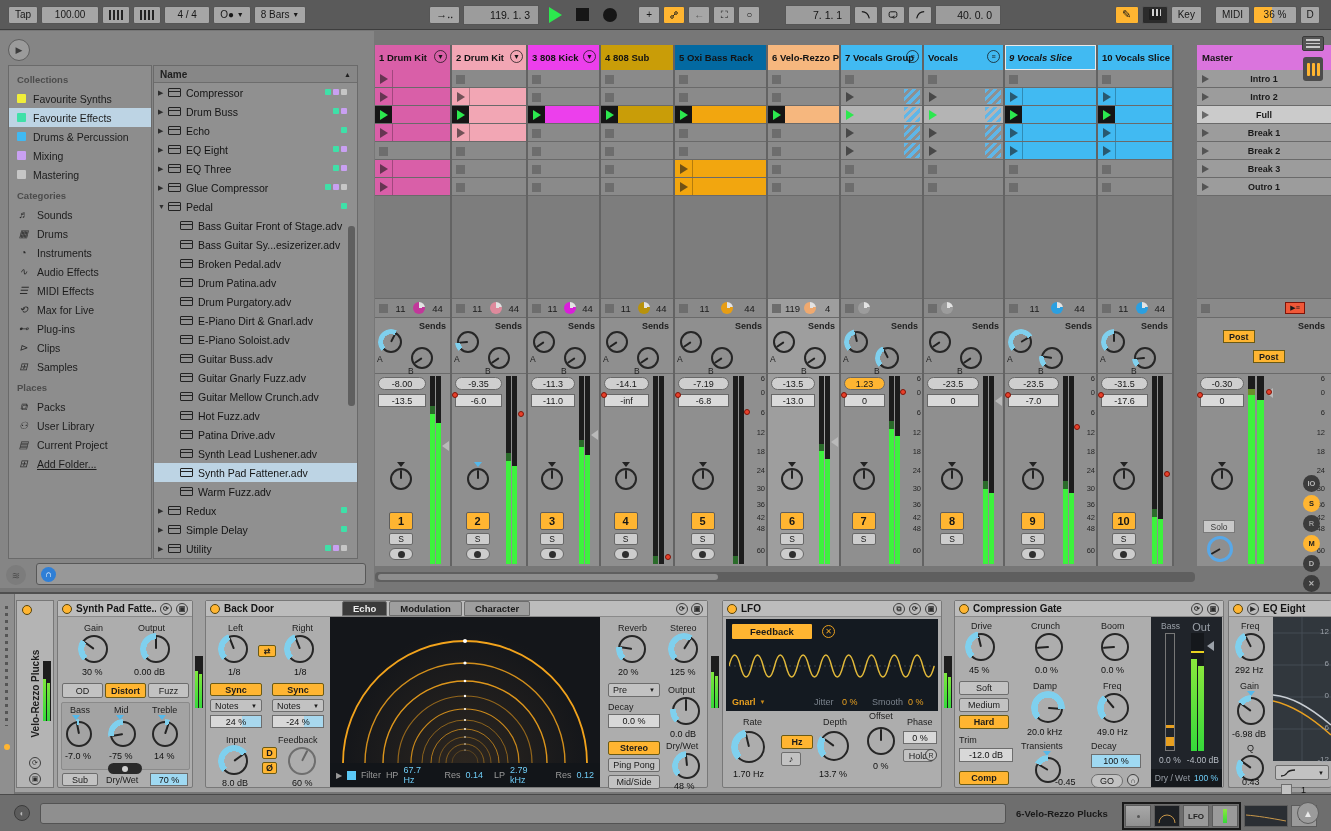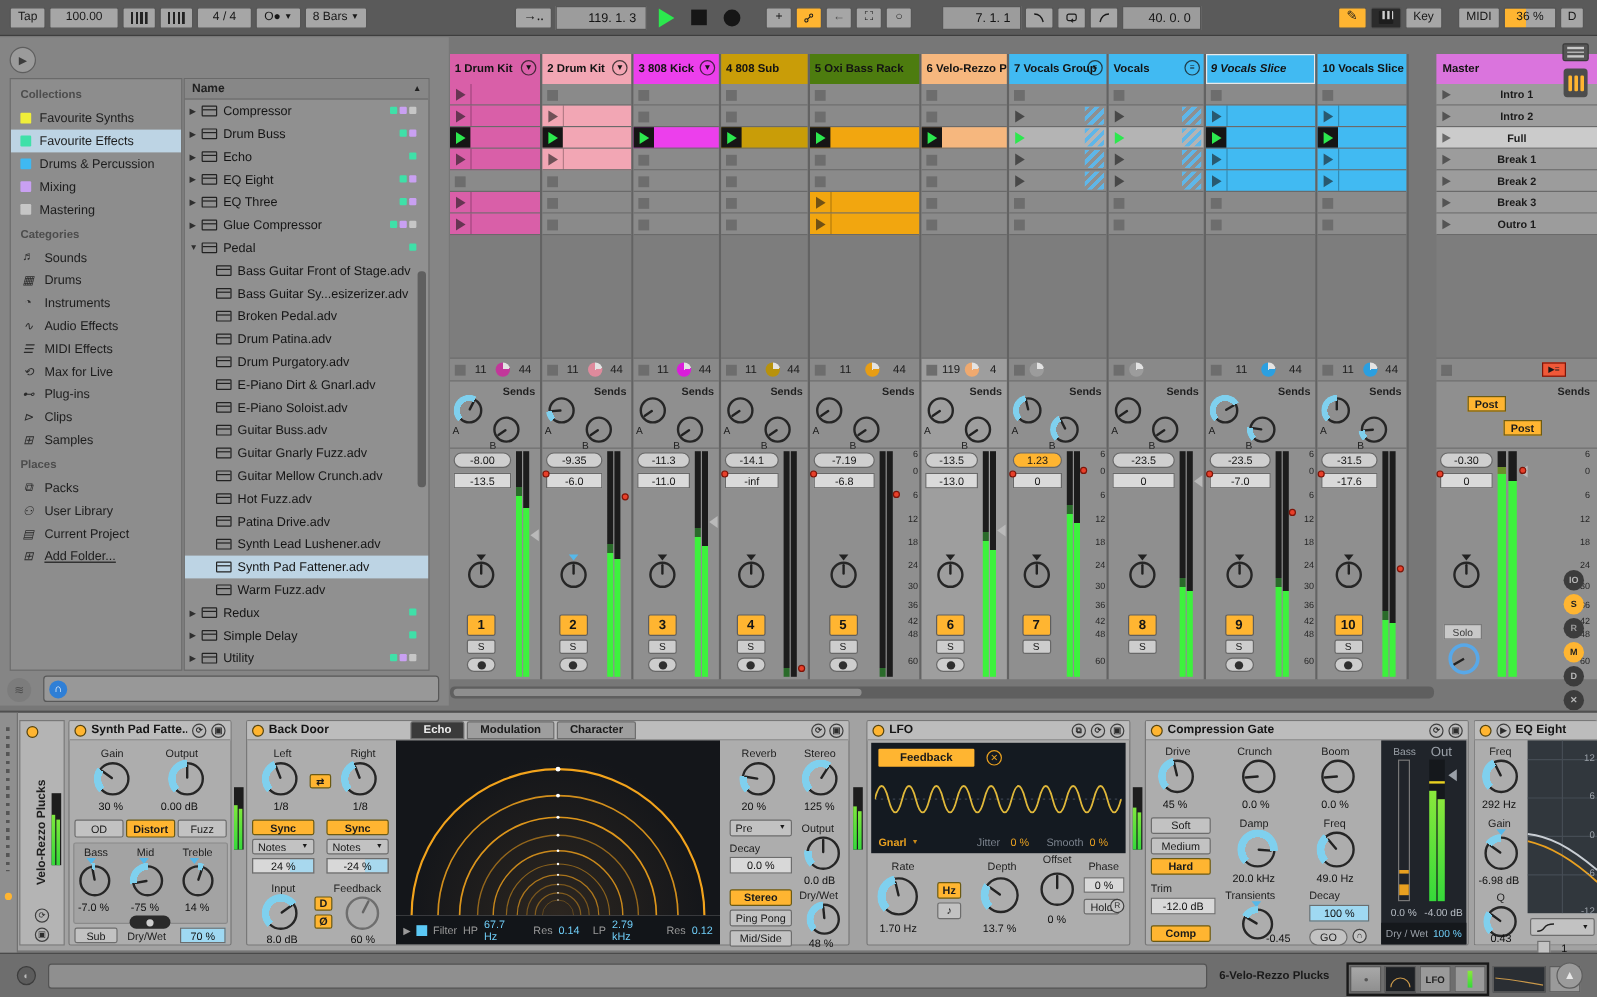--- a/index.html
+++ b/index.html
@@ -743,21 +743,21 @@
               <i></i>
             </div>
             <div class="mzone" style="width: 21px;">
               <i class="mbar" style="left: 1px; background: linear-gradient(to top, rgb(61, 242, 61) 0px, rgb(61, 242, 61) 0%, rgb(42, 107, 42) 0%, rgb(42, 107, 42) 4%, rgb(28, 28, 28) 4%);"></i>
               <i class="mbar" style="left: 7px; background: linear-gradient(to top, rgb(61, 242, 61) 0px, rgb(61, 242, 61) 0%, rgb(28, 28, 28) 0%);"></i>
               <i class="rdot" style="left: 13px; top: 180.42px;"></i>
             </div>
           </div>
         </div>
         <div class="tcol" style="width: 93px;">
-          <div class="thead" style="background: #4d7c0f; text-align: center;">
+          <div class="thead" style="background: #0369a1; text-align: center;">
             <span>5 Oxi Bass Rack</span>
           </div>
           <div class="slot">
             <i class="stop"></i>
           </div>
           <div class="slot">
             <i class="stop"></i>
           </div>
           <div class="slot" style="background: rgb(242, 166, 15);">
             <i class="pbox">
@@ -1519,21 +1519,21 @@
         <span style="position:absolute;left:116px;bottom:4px;font-size:9px;color:#e8a020">0 %</span>
         <span style="position:absolute;left:146px;bottom:4px;font-size:9px;color:#7a828c">Smooth</span>
         <span style="position:absolute;left:182px;bottom:4px;font-size:9px;color:#e8a020">0 %</span>
       </div>
       <span class="dlb" style="left:20px;top:116px">Rate</span>
       <div class="kn" style="position:absolute;left:10px;top:130px;width:32px;height:32px">
           <i class="ptr" style="transform: rotate(166.5deg);"></i>
           <i class="arc" style="background: conic-gradient(from 225deg, rgb(127, 208, 238) 0deg, rgb(127, 208, 238) 121.5deg, transparent 121.5deg, transparent 360deg);"></i>
         </div>
       <span class="dval" style="left:10px;top:168px">1.70 Hz</span>
-      <div class="dbtn on" style="left:58px;top:134px;width:20px;height:14px">Hz</div>
+      <div class="dbtn on" style="left:58px;top:134px;width:32px;height:14px">Hz</div>
       <div class="dbtn" style="left:58px;top:151px;width:20px;height:14px">♪</div>
       <span class="dlb" style="left:100px;top:116px">Depth</span>
       <div class="kn" style="position:absolute;left:96px;top:130px;width:30px;height:30px">
           <i class="ptr" style="transform: rotate(126deg);"></i>
           <i class="arc" style="background: conic-gradient(from 225deg, rgb(127, 208, 238) 0deg, rgb(127, 208, 238) 81deg, transparent 81deg, transparent 360deg);"></i>
         </div>
       <span class="dval" style="left:96px;top:168px">13.7 %</span>
       <span class="dlb" style="left:146px;top:110px">Offset</span>
       <div class="kn" style="position:absolute;left:144px;top:126px;width:28px;height:28px">
           <i class="ptr" style="transform: rotate(180deg);"></i>

